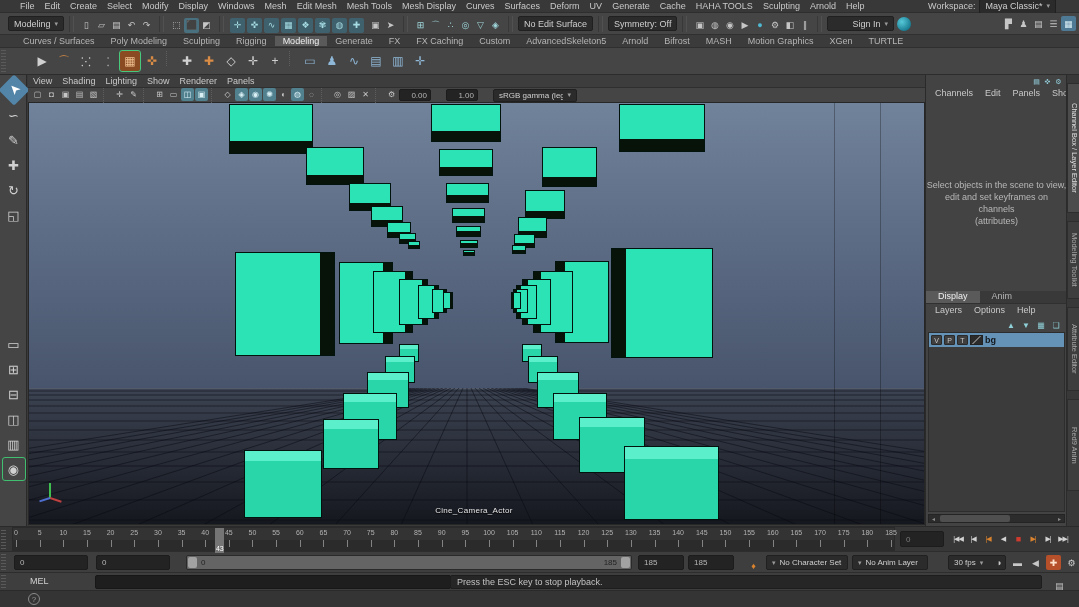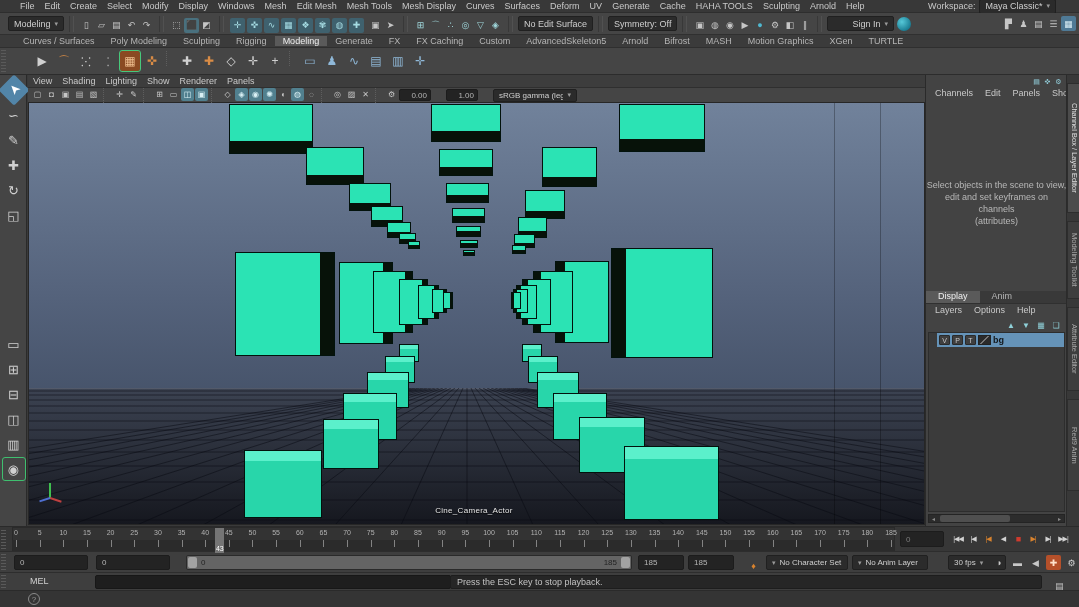--- a/index.html
+++ b/index.html
@@ -54,21 +54,21 @@
   #rpanel{position:absolute;left:925px;top:75px;width:141px;height:451px;background:#434343;border-left:1px solid #2a2a2a;font-size:9px;}
   #cbcorner{position:absolute;right:2px;top:1px;display:flex;}
   #cbcorner .ico{width:11px;height:11px;font-size:7px;color:#8fc8d4;}
   #cbmenus{position:absolute;left:4px;top:13px;display:flex;gap:2px;}
   #cbplaceholder{position:absolute;left:0;top:104px;width:141px;text-align:center;color:#b8b8b8;line-height:12px;}
   #letabs{position:absolute;left:0;top:216px;width:141px;height:13px;background:#393939;display:flex;border-bottom:1px solid #303030;}
   #letabs .tab{padding:0 12px;}
   #lemenus{position:absolute;left:4px;top:230px;display:flex;gap:2px;}
   #leicons{position:absolute;right:4px;top:244px;display:flex;gap:3px;}
   #leicons .ico{width:12px;height:12px;font-size:8px;}
-  #lelist{position:absolute;left:2px;top:257px;width:137px;bottom:14px;background:#3b3b3b;border:1px solid #2d2d2d;padding-left:8px;}
+  #lelist{position:absolute;left:2px;top:257px;width:137px;bottom:14px;background:#3b3b3b;border:1px solid #2d2d2d;}
   .lrow{display:flex;align-items:center;height:14px;gap:2px;padding-left:2px;font-size:9px;}
   .lrow.sel{background:#6593b8;color:#101418;}
   .lbox{width:11px;height:10px;background:#3f3f3f;border:1px solid #2a2a2a;color:#c9c9c9;font-size:7px;display:inline-flex;align-items:center;justify-content:center;border-radius:1px;}
   .lswatch{width:13px;height:10px;background:linear-gradient(135deg,#2b2b2b 46%,#9a9a9a 48%,#9a9a9a 52%,#2b2b2b 54%);border:1px solid #222;}
   .lname{color:#14181c;font-weight:bold;}
   #lescroll{position:absolute;left:2px;bottom:3px;width:137px;height:9px;background:#2c2c2c;border:1px solid #242424;display:flex;align-items:center;}
   #lescroll .sbtn{width:9px;font-size:6px;color:#8a8a8a;text-align:center;}
   #lescroll .thumb{flex:0 0 70px;height:7px;background:#4f4f4f;border-radius:2px;margin-left:2px;}
   
   #sidetabs{position:absolute;left:1066px;top:75px;width:13px;height:451px;background:#383838;border-left:1px solid #2b2b2b;}

